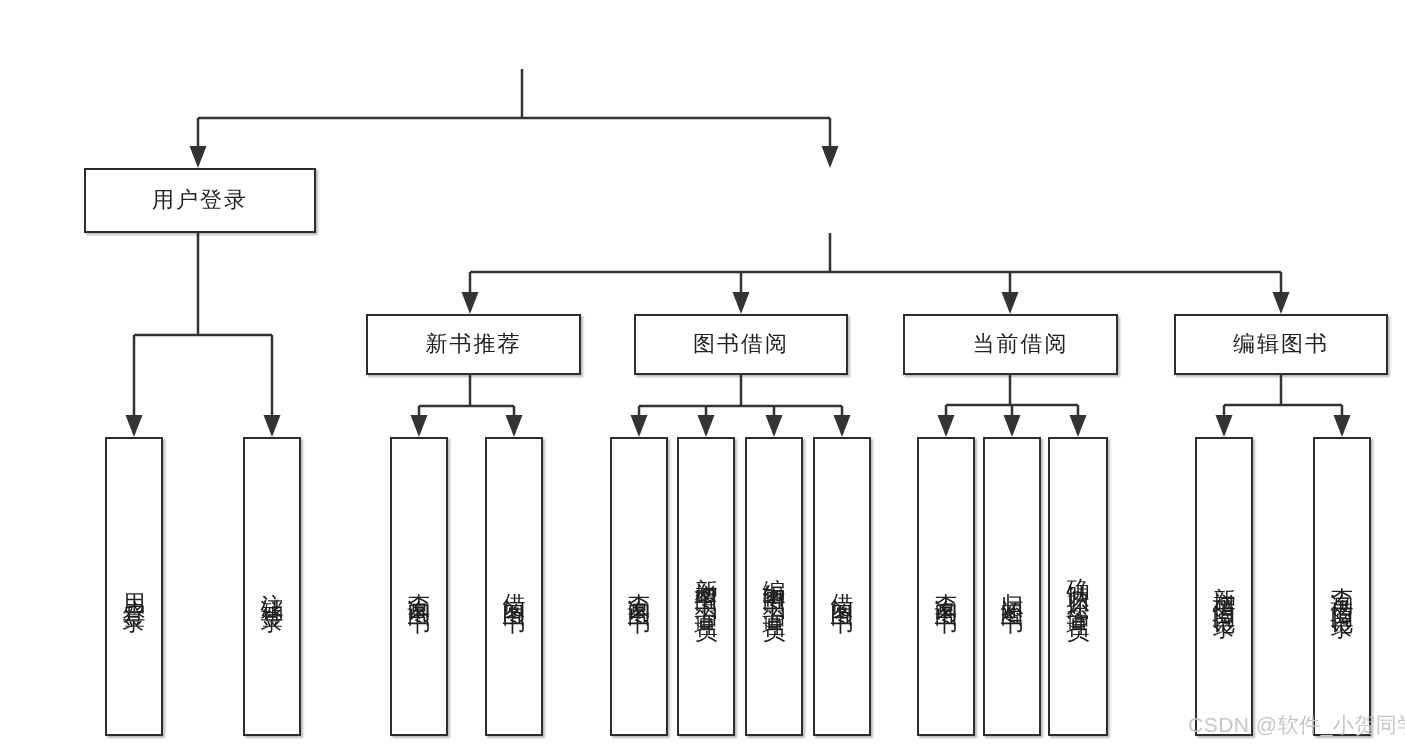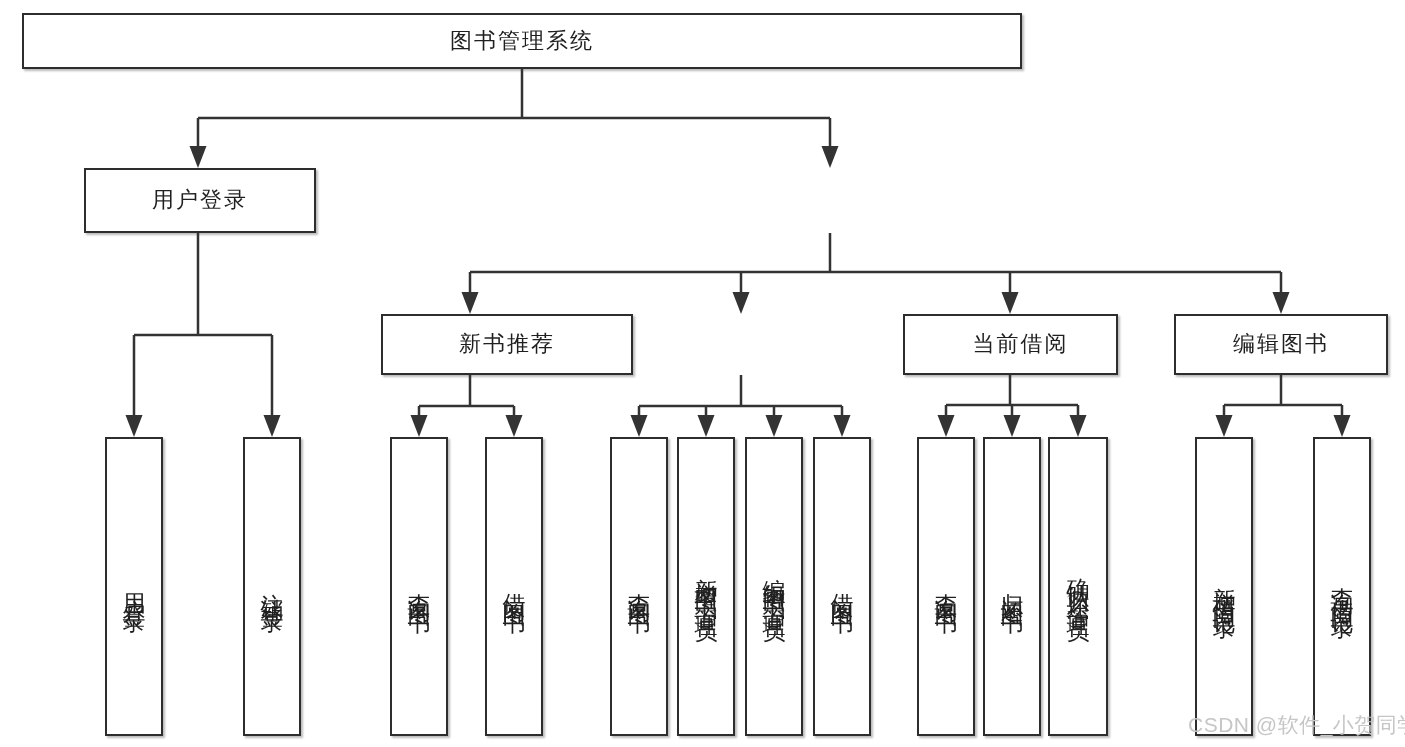--- a/index.html
+++ b/index.html
@@ -62,34 +62,34 @@
       <polygon points="697.5,415 714.5,415 706,437" fill="#333333"></polygon>
       <polygon points="765.5,415 782.5,415 774,437" fill="#333333"></polygon>
       <polygon points="833.5,415 850.5,415 842,437" fill="#333333"></polygon>
       <polygon points="937.5,415 954.5,415 946,437" fill="#333333"></polygon>
       <polygon points="1003.5,415 1020.5,415 1012,437" fill="#333333"></polygon>
       <polygon points="1069.5,415 1086.5,415 1078,437" fill="#333333"></polygon>
       <polygon points="1215.5,415 1232.5,415 1224,437" fill="#333333"></polygon>
       <polygon points="1333.5,415 1350.5,415 1342,437" fill="#333333"></polygon>
     </svg>
   <div class="watermark" style="left:1188px;top:711px;">CSDN @软件_小贺同学</div>
-<div class="node" style="left: 22px; top: 13px; width: 1000px; height: 56px;">
-      <span class="lbl">图书管理系统</span>
-    </div>
     <div class="node" style="left: 84px; top: 168px; width: 232px; height: 65px;">
       <span class="lbl">用户登录</span>
     </div>
     <div class="node v" style="left: 105px; top: 437px; width: 58px; height: 299px;">
       <span class="lbl">用户登录</span>
     </div>
     <div class="node v" style="left: 243px; top: 437px; width: 58px; height: 299px;">
       <span class="lbl">注销登录</span>
     </div>
-    <div class="node" style="left: 381px; top: 314px; width: 252px; height: 61px;">
+    <div class="node" style="left: 366px; top: 314px; width: 215px; height: 61px;">
       <span class="lbl">新书推荐</span>
+    </div>
+    <div class="node" style="left: 634px; top: 314px; width: 214px; height: 61px;">
+      <span class="lbl">图书借阅</span>
     </div>
     <div class="node" style="left: 903px; top: 314px; width: 215px; height: 61px; padding-left: 20px;">
       <span class="lbl">当前借阅</span>
     </div>
     <div class="node" style="left: 1174px; top: 314px; width: 214px; height: 61px;">
       <span class="lbl">编辑图书</span>
     </div>
     <div class="node v" style="left: 390px; top: 437px; width: 58px; height: 299px;">
       <span class="lbl">查询图书</span>
     </div>

